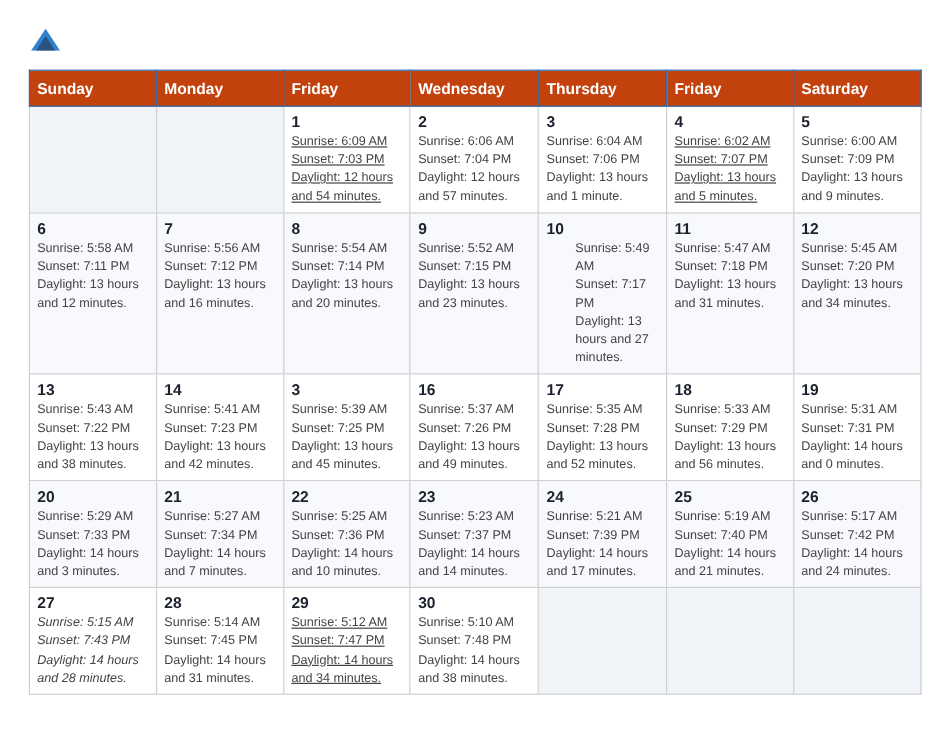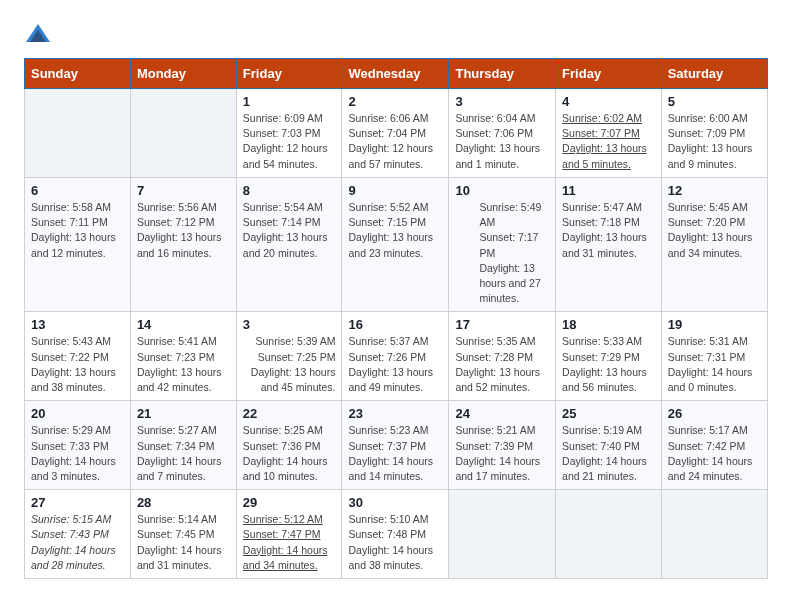--- a/index.html
+++ b/index.html
@@ -130,21 +130,21 @@
           <th>Friday</th>
           <th>Saturday</th>
         </tr>
     </thead>
     <tbody id="calendar-body">
     <tr>
           <td class="empty-cell"></td>
           <td class="empty-cell"></td>
           <td>
             <span class="day-num">1</span>
-            <div class="day-info" style="white-space: pre-line;">Sunrise: 6:09 AM
+            <div class="day-info" style="white-space: pre-line; text-decoration: underline;">Sunrise: 6:09 AM
 Sunset: 7:03 PM
 Daylight: 12 hours and 54 minutes.</div>
           </td>
           <td>
             <span class="day-num">2</span>
             <div class="day-info" style="white-space: pre-line;">Sunrise: 6:06 AM
 Sunset: 7:04 PM
 Daylight: 12 hours and 57 minutes.</div>
           </td>
           <td>
@@ -218,21 +218,21 @@
 Daylight: 13 hours and 38 minutes.</div>
           </td>
           <td>
             <span class="day-num">14</span>
             <div class="day-info" style="white-space: pre-line;">Sunrise: 5:41 AM
 Sunset: 7:23 PM
 Daylight: 13 hours and 42 minutes.</div>
           </td>
           <td>
             <span class="day-num">3</span>
-            <div class="day-info" style="white-space: pre-line; text-align: right;">Sunrise: 5:39 AM
+            <div class="day-info" style="white-space: pre-line;">Sunrise: 5:39 AM
 Sunset: 7:25 PM
 Daylight: 13 hours and 45 minutes.</div>
           </td>
           <td>
             <span class="day-num">16</span>
             <div class="day-info" style="white-space: pre-line;">Sunrise: 5:37 AM
 Sunset: 7:26 PM
 Daylight: 13 hours and 49 minutes.</div>
           </td>
           <td>

